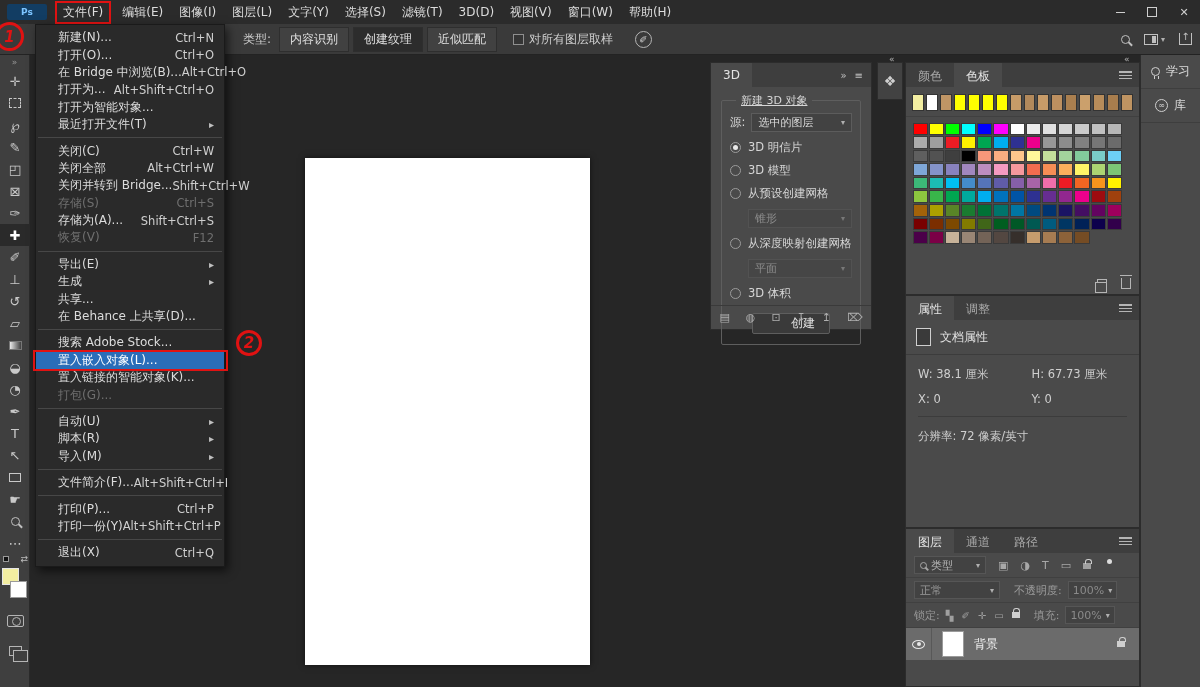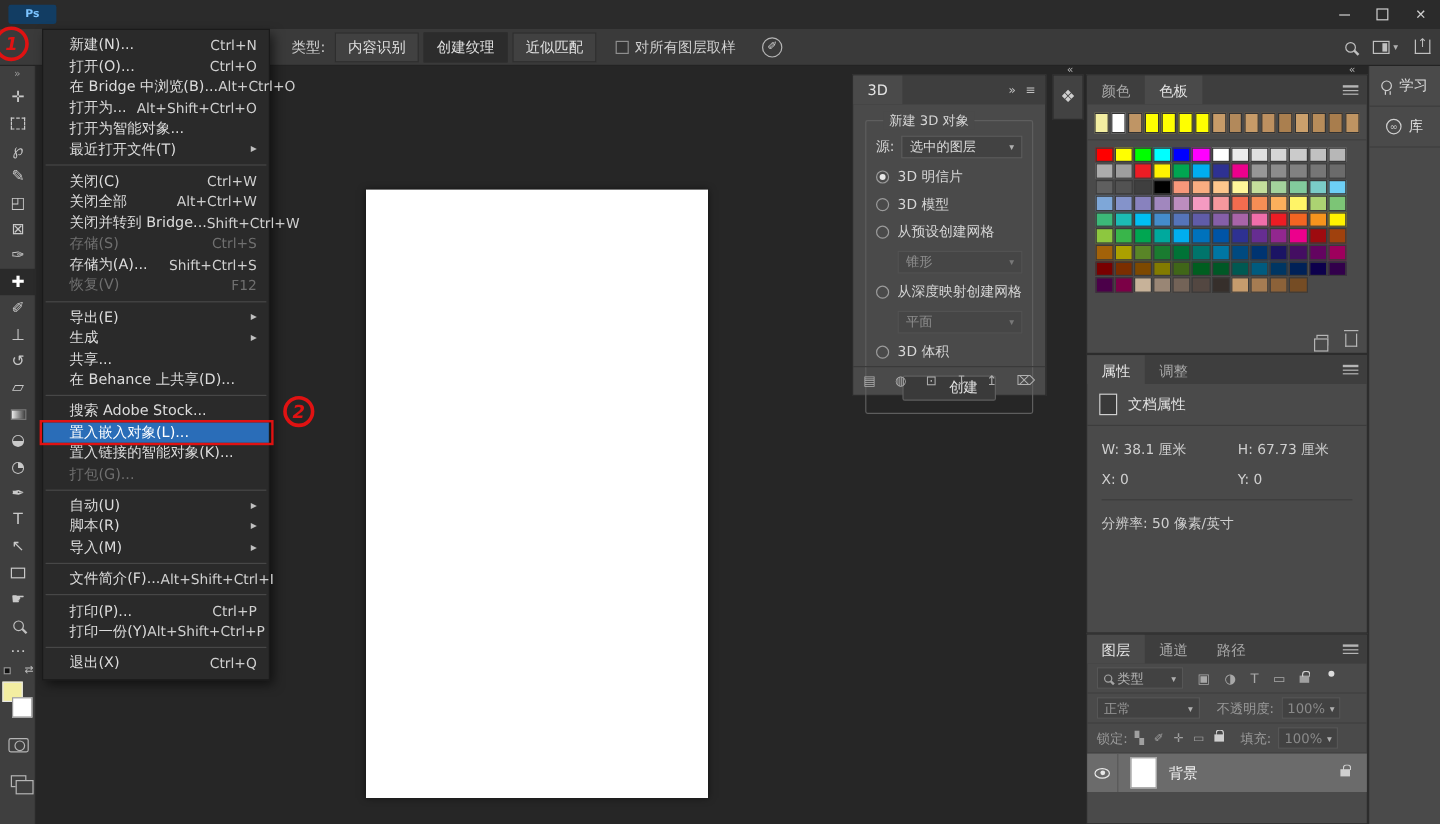--- a/index.html
+++ b/index.html
@@ -81,21 +81,21 @@
   .ptab { padding:5px 12px 0; font-size:12px; color:#a8a8a8; }
   .ptab-active { background:#4a4a4a; color:#e4e4e4; }
   .pmenu-icon { position:absolute; right:7px; top:8px; width:13px; height:8px; border-top:2px solid #b5b5b5; border-bottom:1px solid #b5b5b5; }
   .pmenu-icon::after { content:""; display:block; margin-top:2px; height:1px; background:#b5b5b5; }
 
   
   #panel-3d { left:710px; top:62px; width:162px; height:268px; }
   #threed-header-icons { position:absolute; right:6px; top:7px; font-size:10px; color:#c0c0c0; letter-spacing:2px; display:flex; align-items:center; gap:6px; }
   #threed-body { padding:8px 10px 0; }
   #threed-fieldset { border:1px solid #5e5e5e; border-radius:2px; padding:8px 8px 10px; margin-top:5px; position:relative; }
-  #threed-legend { position:absolute; top:-8px; left:14px; background:#4a4a4a; padding:0 5px; font-size:11px; color:#d6d6d6; }
+  #threed-legend { position:absolute; top:-8px; left:14px; background:#4a4a4a; padding:0 5px; font-size:11px; color:#d6d6d6;text-decoration:underline; }
   .threed-row { display:flex; align-items:center; margin-top:8px; font-size:11.5px; color:#d6d6d6; }
   .radio { width:11px; height:11px; border:1px solid #9b9b9b; border-radius:50%; margin-right:7px; position:relative; flex:0 0 auto; }
   .radio-on::after { content:""; position:absolute; left:2px; top:2px; width:5px; height:5px; border-radius:50%; background:#e8e8e8; }
   .sel { display:flex; justify-content:space-between; align-items:center; background:#424242; border:1px solid #5c5c5c; height:19px; padding:0 6px; font-size:11px; color:#dcdcdc; flex:1; }
   .sel-dis { opacity:.45; }
   .sel .caret { font-size:8px; }
   .sel-indent { margin-left:18px; }
   #create-btn { display:block; margin:12px auto 0; width:78px; height:21px; background:#3a3a3a; border:1px solid #5e5e5e; color:#e2e2e2; font-size:12px; text-align:center; line-height:19px; border-radius:2px;padding-left:24px; }
   #threed-footer { position:absolute; bottom:0; left:0; right:0; height:24px; border-top:1px solid #3a3a3a; display:flex; align-items:center; justify-content:center; gap:16px; }
   .f3i { font-size:11px; color:#b0b0b0; }
@@ -153,20 +153,33 @@
   .dock-btn { display:flex; align-items:center; justify-content:center; gap:6px; height:34px; border-bottom:1px solid #3e3e3e; font-size:12px; color:#dcdcdc; }
   .bulb { width:9px; height:9px; border:1.5px solid #d0d0d0; border-radius:50%; position:relative; }
   .bulb::after { content:""; position:absolute; left:2px; bottom:-4px; width:3px; height:3px; border-left:1.5px solid #d0d0d0; border-right:1.5px solid #d0d0d0; }
   .cc-icon { width:13px; height:13px; border:1.5px solid #d0d0d0; border-radius:50%; font-size:8px; color:#d0d0d0; display:flex; align-items:center; justify-content:center; }
 </style>
 </head>
 <body>
 
 <div id="titlebar">
   <div id="ps-logo">Ps</div>
+  <div id="menubar">
+      <span class="mb-item mb-boxed">文件(F)</span>
+      <span class="mb-item">编辑(E)</span>
+      <span class="mb-item">图像(I)</span>
+      <span class="mb-item">图层(L)</span>
+      <span class="mb-item">文字(Y)</span>
+      <span class="mb-item">选择(S)</span>
+      <span class="mb-item">滤镜(T)</span>
+      <span class="mb-item">3D(D)</span>
+      <span class="mb-item">视图(V)</span>
+      <span class="mb-item">窗口(W)</span>
+      <span class="mb-item">帮助(H)</span>
+    </div>
   <div id="win-controls">
     <span class="wc wc-min"></span>
     <span class="wc wc-max"></span>
     <span class="wc wc-close"></span>
   </div>
 </div>
 
 <div id="optionsbar">
   <div id="opt-left">
     <span class="opt-label">类型:</span>
@@ -629,21 +642,21 @@
   <div id="props-grid">
     <div class="props-row">
       <span class="props-cell"><span>W:</span> <span>38.1 厘米</span></span>
       <span class="props-cell"><span>H:</span> <span>67.73 厘米</span></span>
     </div>
     <div class="props-row">
       <span class="props-cell"><span>X:</span> <span>0</span></span>
       <span class="props-cell"><span>Y:</span> <span>0</span></span>
     </div>
   </div>
-  <div id="props-res">分辨率: 50 像素/英寸</div>
+  <div id="props-res">分辨率: 72 像素/英寸</div>
 </div>
 
 <div id="panel-layers" class="panel">
   <div class="tabbar">
     <span class="ptab ptab-active">图层</span>
     <span class="ptab">通道</span>
     <span class="ptab">路径</span>
     <span class="pmenu-icon"></span>
   </div>
   <div class="lrow">

